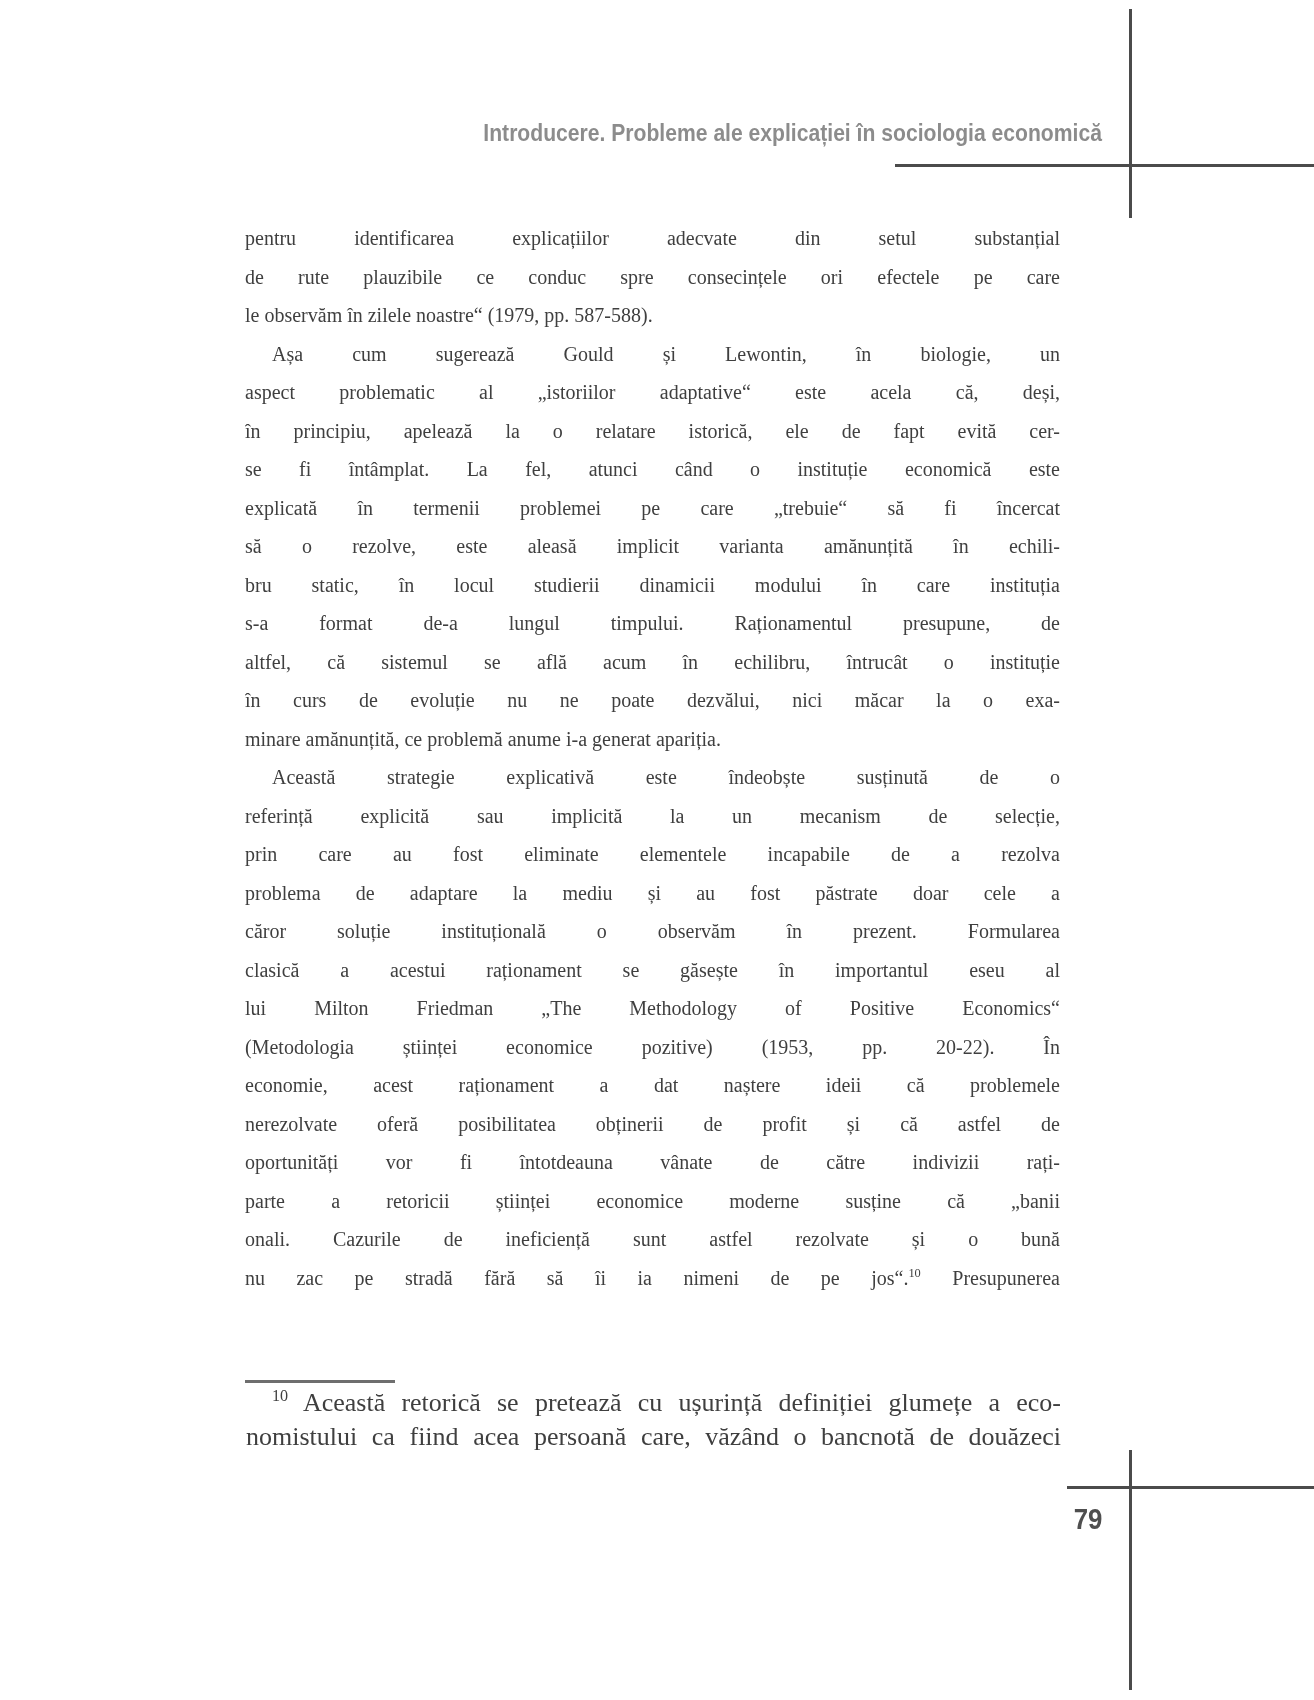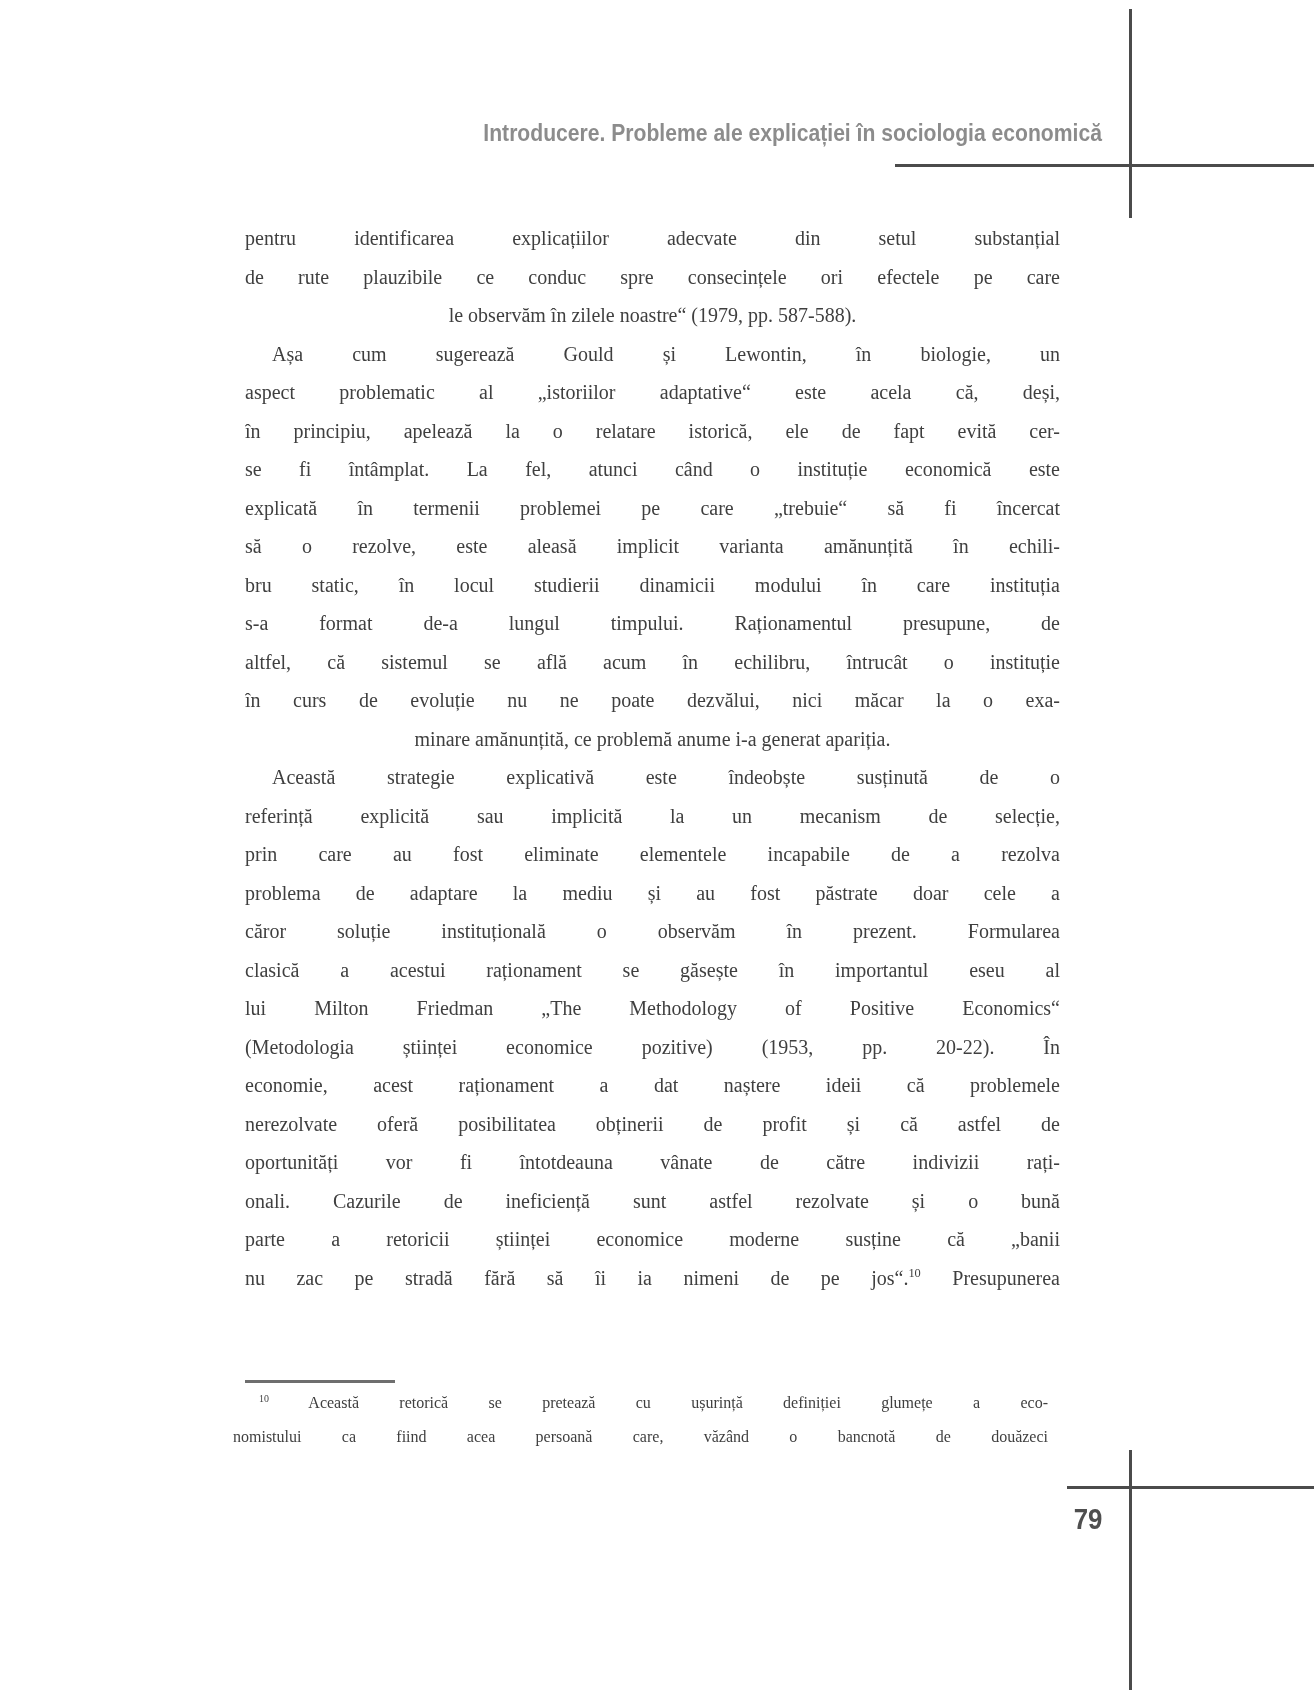--- a/index.html
+++ b/index.html
@@ -29,36 +29,36 @@
   .rule-top-v{left:1129px;top:9px;width:3px;height:209px;}
   .rule-bottom-h{left:1067px;top:1486px;width:247px;height:3px;}
   .rule-bottom-v{left:1129px;top:1450px;width:3px;height:240px;}
   
   .body-text{
     position:absolute;
     left:245px;top:219px;width:815px;
     font-size:20px;line-height:38.5px;
     color:var(--body-color,#3f3f3f);
   }
-  .bline{height:38.5px;overflow:hidden;text-align:center;}
+  .bline{height:38.5px;overflow:hidden;text-align:left;}
   .fline{height:34px;overflow:hidden;text-align:left;}
   .j{text-align:justify;text-align-last:justify;}
   .j::after{content:"";display:inline-block;width:100%;height:0;}
   .ind{text-indent:27px;}
   sup{font-size:0.62em;vertical-align:super;line-height:0;}
   
   .footnote-rule{
     position:absolute;
     left:245px;top:1380px;width:150px;height:3px;
     background:var(--footnote-rule-color,#6e6e6e);
   }
   .footnote{
     position:absolute;
-    left:233px;top:1386px;width:815px;
-    font-size:16px;line-height:34px;
+    left:246px;top:1386px;width:815px;
+    font-size:26px;line-height:34px;
     color:var(--body-color,#3f3f3f);
   }
   .footnote .ind{text-indent:26px;}
   
   .page-number{
     position:absolute;
     top:1502px;right:212px;
     font-family:"Liberation Sans", sans-serif;
     font-weight:bold;
     font-size:30px;line-height:34px;
@@ -96,22 +96,22 @@
       <div class="bline j">referință explicită sau implicită la un mecanism de selecție,</div>
       <div class="bline j">prin care au fost eliminate elementele incapabile de a rezolva</div>
       <div class="bline j">problema de adaptare la mediu și au fost păstrate doar cele a</div>
       <div class="bline j">căror soluție instituțională o observăm în prezent. Formularea</div>
       <div class="bline j">clasică a acestui raționament se găsește în importantul eseu al</div>
       <div class="bline j">lui Milton Friedman „The Methodology of Positive Economics“</div>
       <div class="bline j">(Metodologia științei economice pozitive) (1953, pp. 20-22). În</div>
       <div class="bline j">economie, acest raționament a dat naștere ideii că problemele</div>
       <div class="bline j">nerezolvate oferă posibilitatea obținerii de profit și că astfel de</div>
       <div class="bline j">oportunități vor fi întotdeauna vânate de către indivizii rați-</div>
+      <div class="bline j">parte a retoricii științei economice moderne susține că „banii</div>
       <div class="bline j">onali. Cazurile de ineficiență sunt astfel rezolvate și o bună</div>
-      <div class="bline j">parte a retoricii științei economice moderne susține că „banii</div>
       <div class="bline j">nu zac pe stradă fără să îi ia nimeni de pe jos“.<sup>10</sup> Presupunerea</div>
     </div>
 
   <div class="footnote-rule"></div>
   <div class="footnote">
       <div class="fline j ind"><sup>10</sup> Această retorică se pretează cu ușurință definiției glumețe a eco-</div>
       <div class="fline j">nomistului ca fiind acea persoană care, văzând o bancnotă de douăzeci</div>
     </div>
 
   <div class="rule rule-bottom-h"></div>

